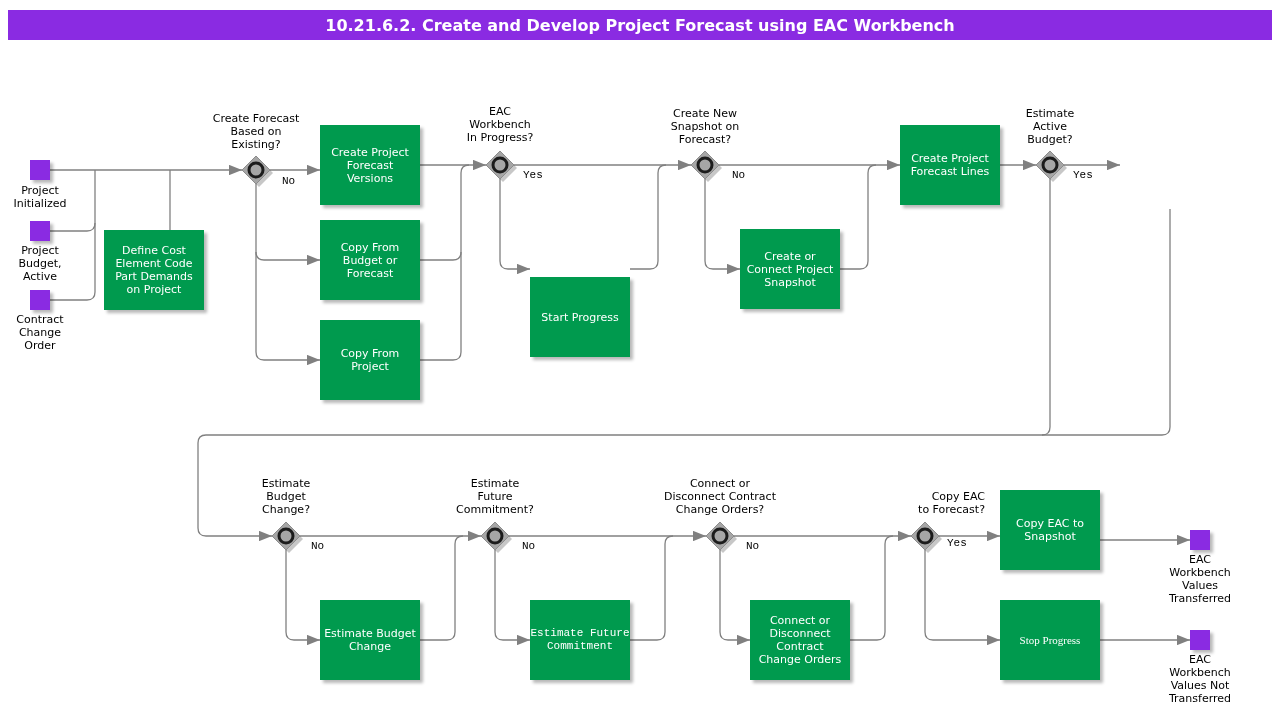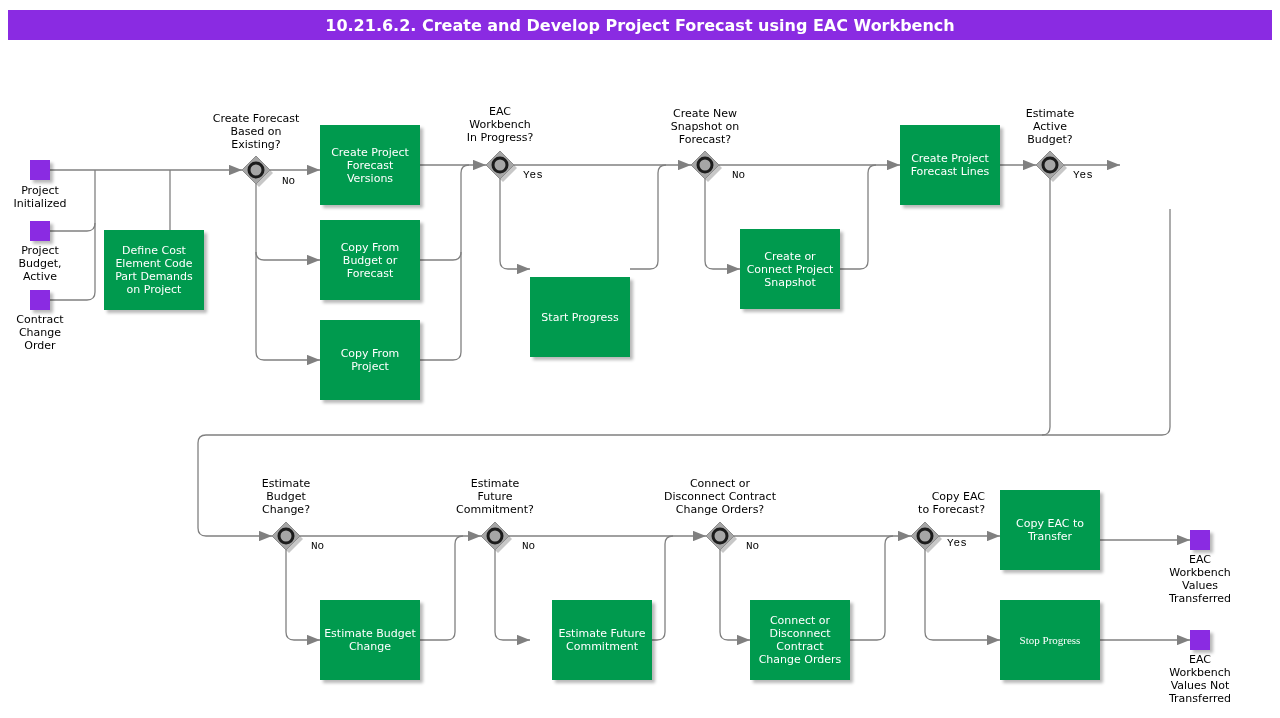--- a/index.html
+++ b/index.html
@@ -175,28 +175,28 @@
   <div class="activity" style="left:320px;top:320px;">Copy From
 Project</div>
   <div class="activity" style="left:530px;top:229px;margin-top:48px;">Start Progress</div>
   <div class="activity" style="left:740px;top:229px;">Create or
 Connect Project
 Snapshot</div>
   <div class="activity" style="left:900px;top:125px;">Create Project
 Forecast Lines</div>
   <div class="activity" style="left:320px;top:600px;">Estimate Budget
 Change</div>
-  <div class="activity" style="left:552px;top:600px;">Estimate Future
+  <div class="activity" style="left:530px;top:600px;font-family:Liberation Mono, monospace;">Estimate Future
 Commitment</div>
   <div class="activity" style="left:750px;top:600px;">Connect or
 Disconnect
 Contract
 Change Orders</div>
   <div class="activity" style="left:1000px;top:490px;">Copy EAC to
-Transfer</div>
+Snapshot</div>
   <div class="activity" style="left:1000px;top:600px;font-family:Liberation Serif, serif;">Stop Progress</div>
 
   <div class="label" style="left:196px;top:112px;width:120px;">Create Forecast
 Based on
 Existing?</div>
   <div class="label" style="left:440px;top:105px;width:120px;">EAC
 Workbench
 In Progress?</div>
   <div class="label" style="left:645px;top:107px;width:120px;">Create New
 Snapshot on

